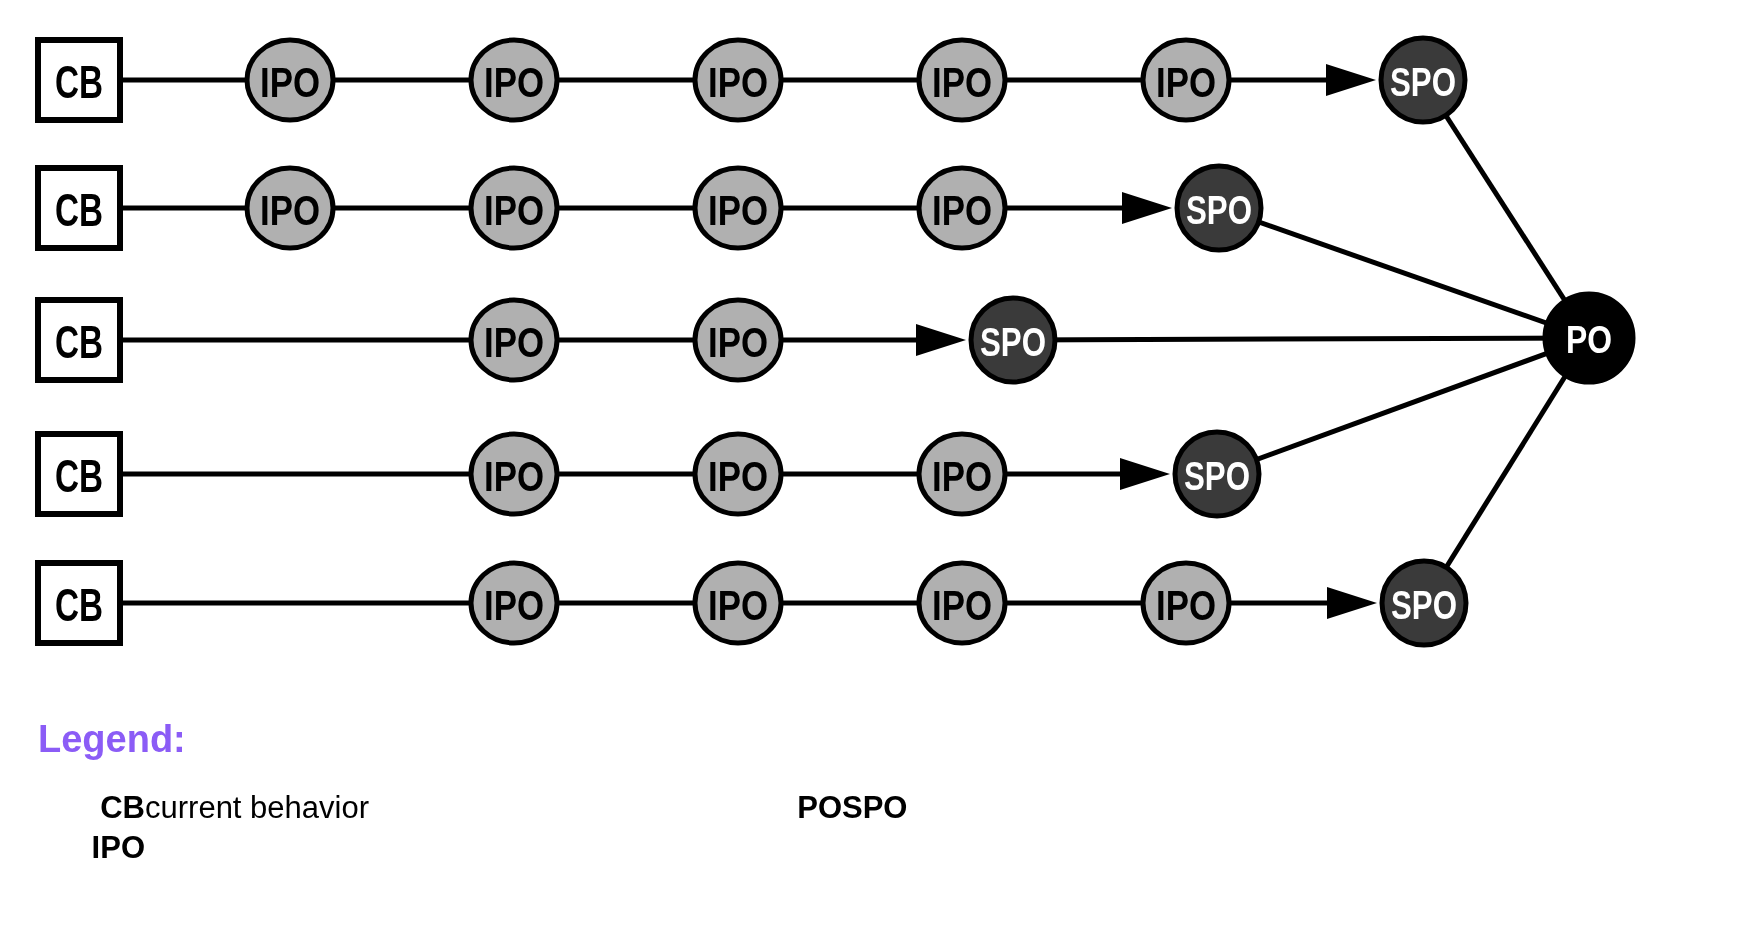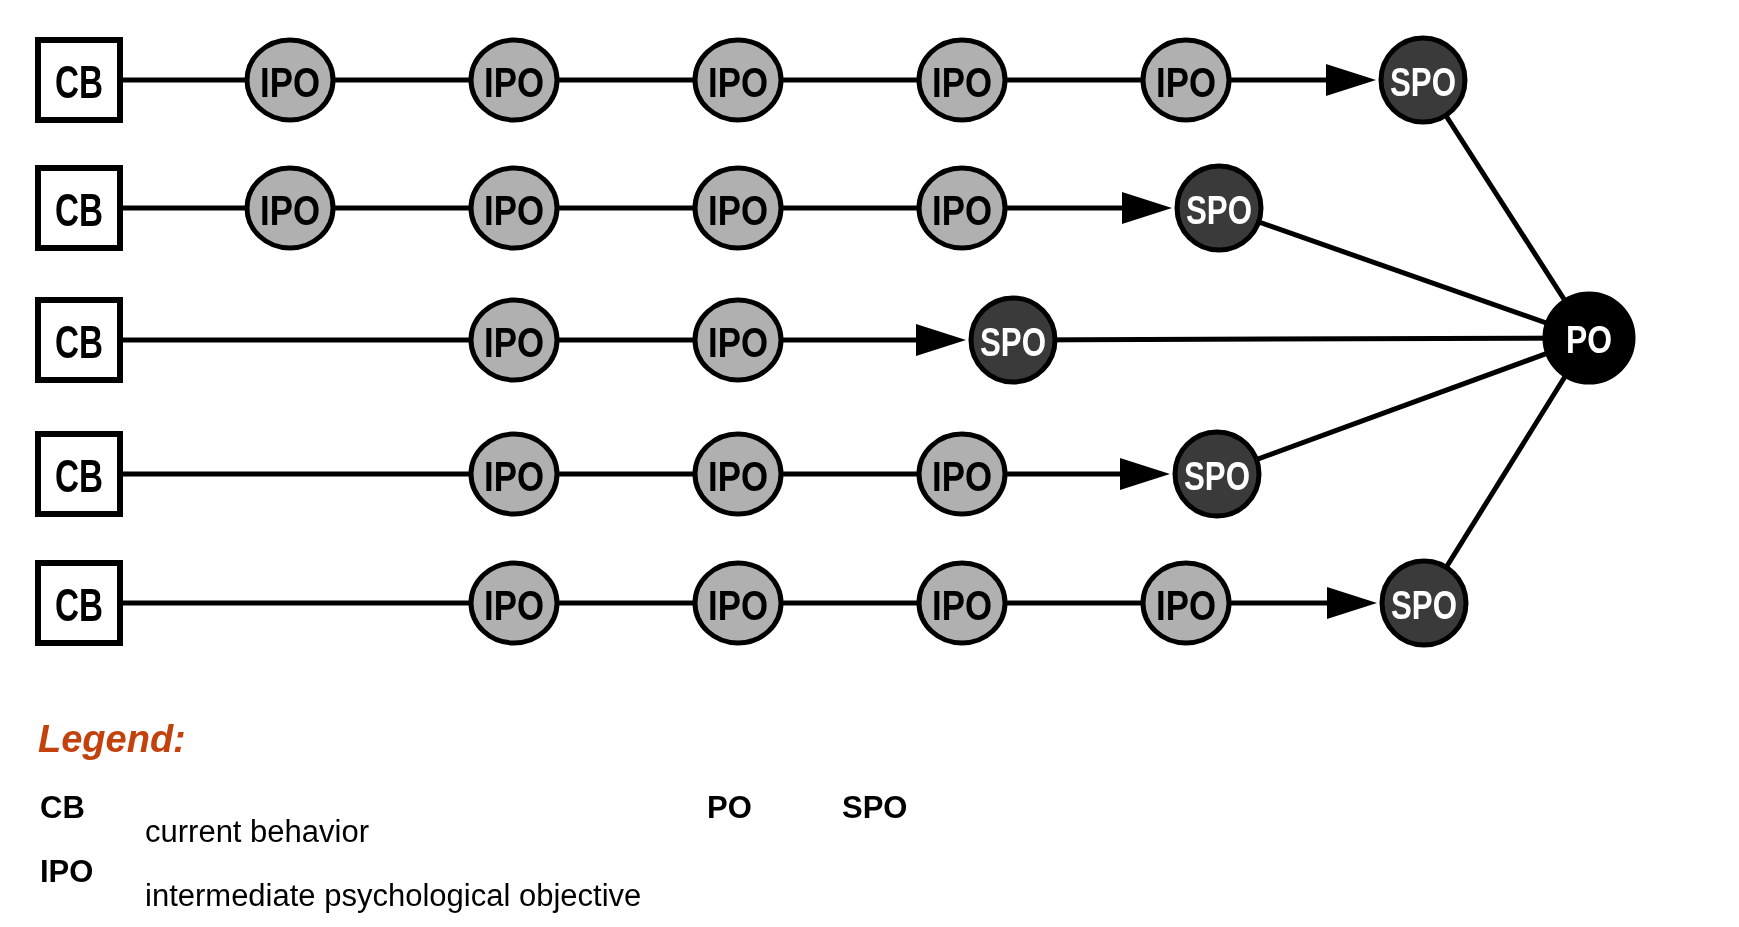--- a/index.html
+++ b/index.html
@@ -7,58 +7,58 @@
     padding: 0;
     background: #ffffff;
     font-family: "Liberation Sans", "DejaVu Sans", sans-serif;
   }
   .stage {
     position: relative;
     width: 1739px;
     height: 927px;
     background: #ffffff;
     overflow: hidden;
+    text-align: right;
   }
   svg.diagram {
     position: absolute;
     left: 0;
     top: 0;
   }
   svg text {
     font-family: "Liberation Sans", "DejaVu Sans", sans-serif;
     font-weight: bold;
   }
   .legend-title {
     position: absolute;
     left: 38px;
     top: 718px;
     font-size: 38px;
     font-weight: bold;
-    font-style: italic;
-    color: #c2410c;
+    color: #8b5cf6;
   }
   .legend-col {
     position: absolute;
     top: 792px;
     display: grid;
     row-gap: 7px;
     font-size: 31px;
     line-height: 1.05;
     color: #000000;
   }
   .legend-col.left {
     left: 40px;
     grid-template-columns: 105px auto;
   }
   .legend-col.right {
     left: 707px;
     grid-template-columns: 135px auto;
   }
   .legend-term { font-weight: bold; }
-  .legend-desc { font-weight: normal; margin-top: 24px; }
+  .legend-desc { font-weight: normal; }
 </style>
 </head>
 <body>
 
 <div class="stage">
 
   <svg class="diagram" width="1739" height="927" viewBox="0 0 1739 927" id="diagram-svg">
       <line x1="120" y1="80" x2="1336" y2="80" stroke="#000000" stroke-width="5"></line>
       <polygon points="1376,80 1326,64 1326,96" fill="#000000"></polygon>
       <line x1="1423" y1="80" x2="1589" y2="338" stroke="#000000" stroke-width="5"></line>
@@ -134,21 +134,20 @@
       <text x="1589" y="340" text-anchor="middle" dominant-baseline="central" font-size="38" fill="#ffffff" textLength="46" lengthAdjust="spacingAndGlyphs">PO</text>
     </svg>
 
   <div class="legend">
     <div class="legend-title">Legend:</div>
 
     <div class="legend-col left">
       <span class="legend-term">CB</span>
       <span class="legend-desc">current behavior</span>
       <span class="legend-term">IPO</span>
-      <span class="legend-desc">intermediate psychological objective</span>
     </div>
 
     <div class="legend-col right">
       <span class="legend-term">PO</span>
       <span class="legend-term">SPO</span>
     </div>
   </div>
 
 </div>
 

